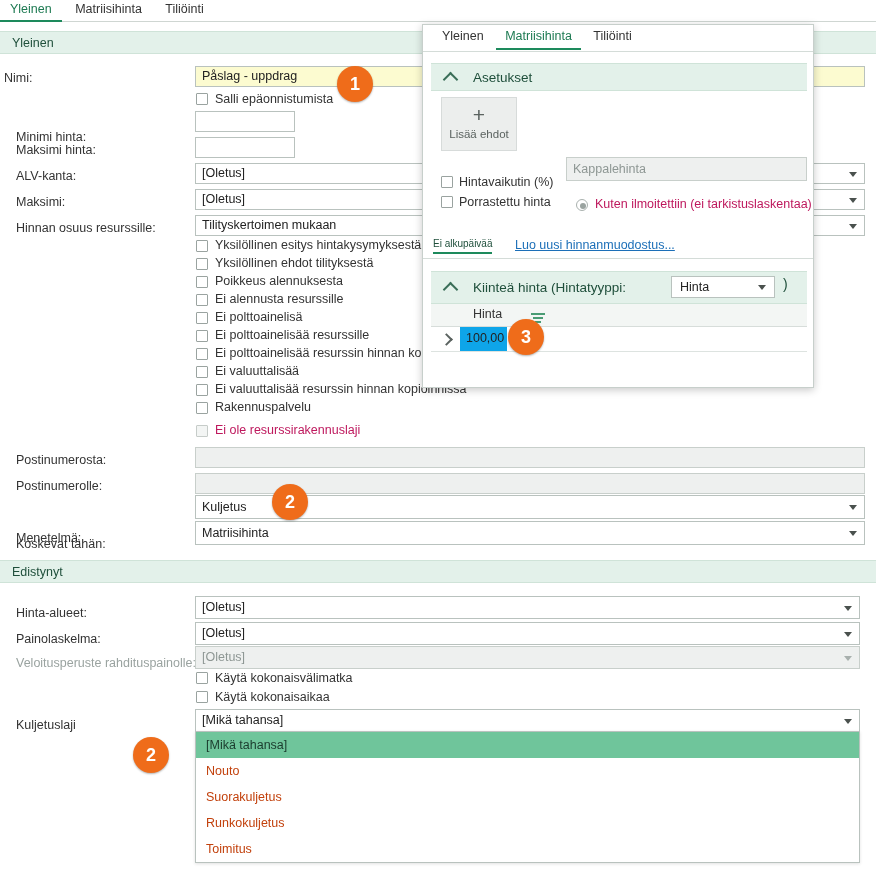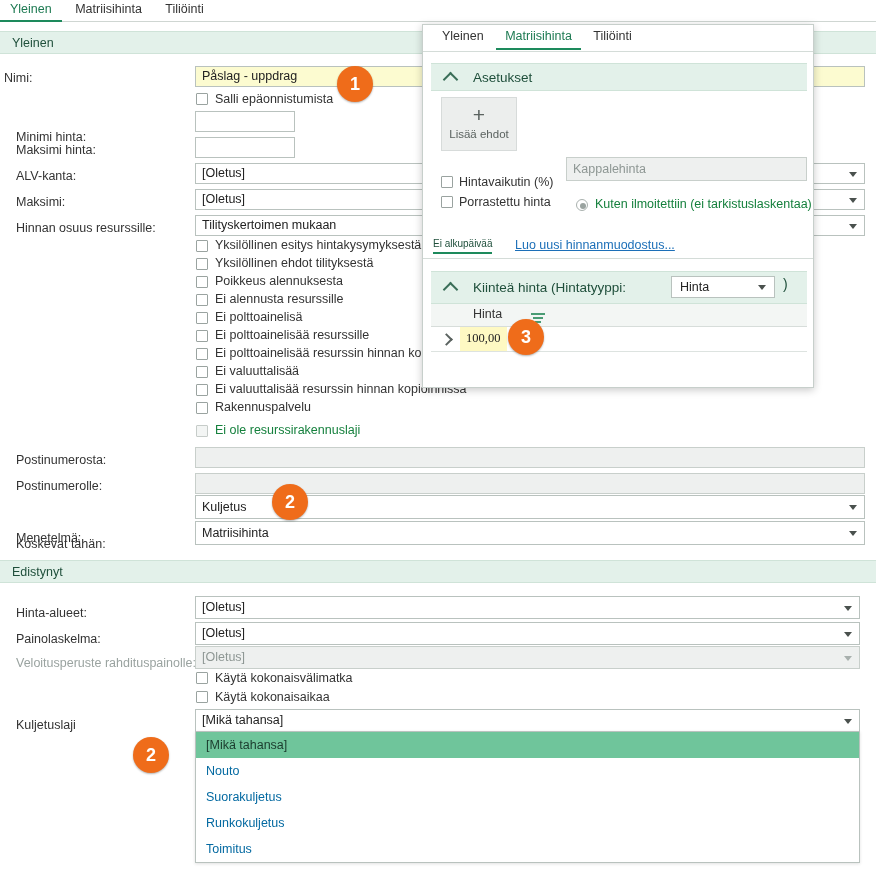--- a/index.html
+++ b/index.html
@@ -85,34 +85,34 @@
     background: #fff;
     border-radius: 1px;
   }
   .cb.dim { border-color: #c6ccc9; background: #f3f5f4; }
   .cbl {
     position: absolute;
     font-size: 12.5px;
     color: #333333;
     white-space: nowrap;
   }
-  .cbl.dim { color: #15803d; }
+  .cbl.dim { color: #be185d; }
 
   
   .dropdown {
     position: absolute;
     border: 1px solid #b9c2be;
     background: #ffffff;
     box-shadow: 0 1px 3px rgba(0,0,0,0.12);
   }
   .dropdown .opt {
     height: 26px; line-height: 26px;
     padding-left: 10px;
     font-size: 12.5px;
-    color: #0369a1;
+    color: #c2410c;
     white-space: nowrap;
   }
   .dropdown .opt.sel { background: #6fc59b; color: #1b3b2d; }
 
   
   .panel {
     position: absolute;
     background: #ffffff;
     border: 1px solid #c7cfcb;
     box-shadow: 0 2px 8px rgba(0,0,0,0.22);
@@ -205,21 +205,21 @@
     font-size: 12.5px;
     color: #333;
     line-height: 21px;
   }
   .gridrow {
     position: absolute;
     border-bottom: 1px solid #dde3e0;
     font-size: 12.5px;
     line-height: 23px;
   }
-  .gridrow .cellsel { background: #fef9c3; font-family: Liberation Serif, serif; }
+  .gridrow .cellsel { background: #0ea5e9; }
   .rowchev {
     position: absolute;
     width: 10px; height: 10px;
   }
   .rowchev:before {
     content: "";
     position: absolute; left: 1px; top: 0;
     width: 7px; height: 7px;
     border-right: 2px solid #5b6360;
     border-top: 2px solid #5b6360;

